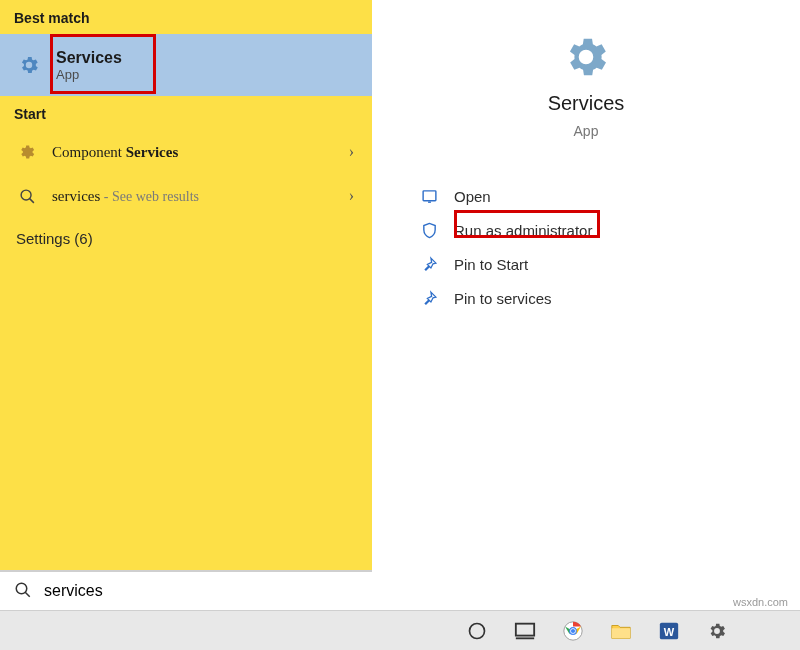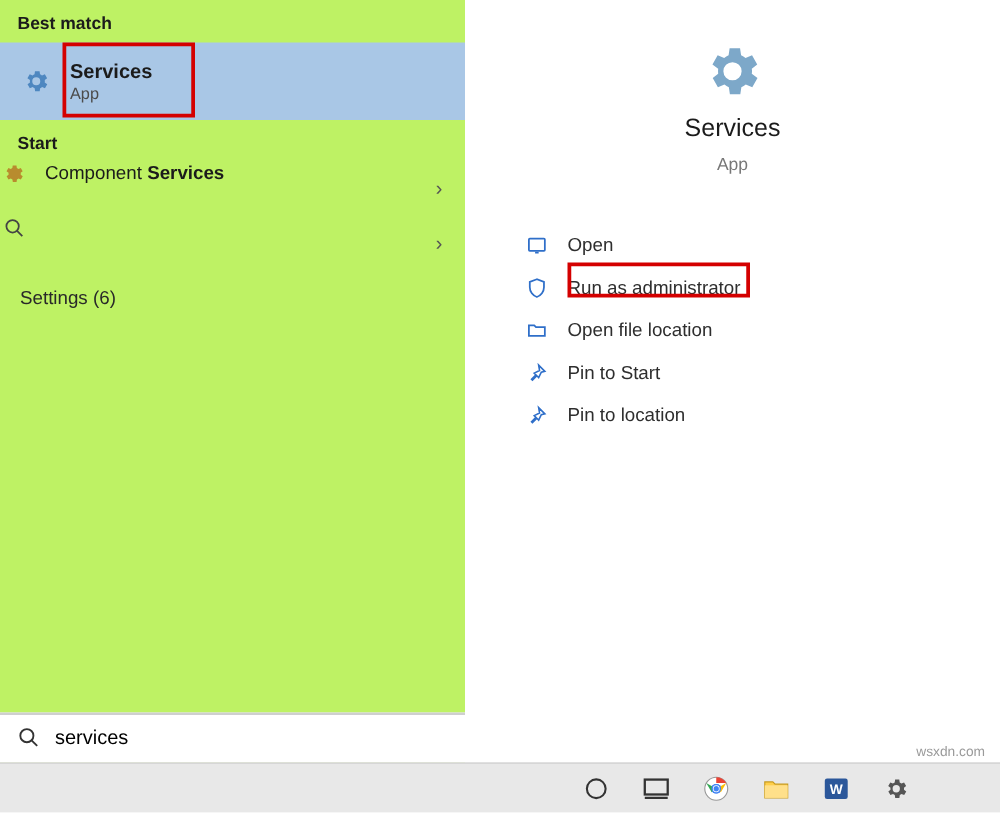--- a/index.html
+++ b/index.html
@@ -9,21 +9,21 @@
     color: #1b1b1b;
     background: #f7f7f7;
     width: 800px;
     height: 650px;
     overflow: hidden;
     position: relative;
   }
   .layout { display: flex; height: 610px; }
   .left {
     width: 372px;
-    background: #bef264;
+    background: #fde047;
     display: flex;
     flex-direction: column;
     position: relative;
   }
   .right {
     flex: 1;
     background: #ffffff;
     position: relative;
     padding-top: 30px;
   }
@@ -45,24 +45,25 @@
   .best-icon { width: 26px; height: 26px; margin-right: 14px; display:flex; align-items:center; justify-content:center;}
   .best-text .title { font-weight: 700; font-size: 16px; }
   .best-text .sub { font-size: 13px; color: #4c4c4c; }
   .red-box-a {
     position: absolute; left: 50px; top: 0; width: 106px; height: 60px;
     border: 3px solid #d40000;
   }
 
   .item-row {
     display: flex;
-    align-items: flex-start;
+    align-items: center;
     height: 44px;
-    padding-left: 0;
-    position: relative;
+    padding-left: 16px;
+    position: relative;
+    font-family: Liberation Serif, serif;
   }
   .row-icon { width: 22px; margin-right: 14px; display:flex; align-items:center; justify-content:center; }
   .row-label { flex: 1; font-size: 15px; }
   .row-label .bold { font-weight: 700; }
   .chev {
     position: absolute; right: 18px; top: 50%; transform: translateY(-50%);
     font-size: 16px; color: #555;
   }
   .web-sub { color: #7a7a7a; font-size: 14px; }
 
@@ -144,20 +145,23 @@
     </div>
 
 
     <div class="item-row">
       <div class="row-icon">
         <svg width="17" height="17" viewBox="0 0 24 24">
             <circle cx="10" cy="10" r="7" fill="none" stroke="#444" stroke-width="2"></circle>
             <line x1="15" y1="15" x2="21" y2="21" stroke="#444" stroke-width="2"></line>
           </svg>
       </div>
+      <div class="row-label">
+        <span>services</span><span class="web-sub"> - See web results</span>
+      </div>
       <div class="chev">›</div>
     </div>
 
     <div class="settings-link">Settings (6)</div>
   </div>
 
   <div class="right">
     <div class="app-header">
       <div class="app-gear">
         <svg width="50" height="50" viewBox="0 0 24 24">
@@ -183,40 +187,32 @@
           <svg width="17" height="17" viewBox="0 0 24 24">
               <path d="M12 2 4 5v6c0 5 3.4 9.7 8 11 4.6-1.3 8-6 8-11V5Z" fill="none" stroke="#2f6fc9" stroke-width="2"></path>
             </svg>
         </span>
         <span>Run as administrator</span>
         <div class="red-box-b"></div>
       </div>
       <div class="action">
         <span class="act-icon">
           <svg width="17" height="17" viewBox="0 0 24 24">
-              <path d="M3 6h6l2 2h10v10H3Z" fill="none" stroke="#2f6fc9" stroke-width="2"></path>
-            </svg>
-        </span>
-        <span>Open file location</span>
-      </div>
-      <div class="action">
-        <span class="act-icon">
-          <svg width="17" height="17" viewBox="0 0 24 24">
               <path d="M14 3l7 7-4 1-3 6-2-2-5 5-1-1 5-5-2-2 6-3Z" fill="none" stroke="#2f6fc9" stroke-width="1.8"></path>
             </svg>
         </span>
         <span>Pin to Start</span>
       </div>
       <div class="action">
         <span class="act-icon">
           <svg width="17" height="17" viewBox="0 0 24 24">
               <path d="M14 3l7 7-4 1-3 6-2-2-5 5-1-1 5-5-2-2 6-3Z" fill="none" stroke="#2f6fc9" stroke-width="1.8"></path>
             </svg>
         </span>
-        <span>Pin to location</span>
+        <span>Pin to services</span>
       </div>
     </div>
   </div>
 </div>
 
 <div class="searchbar">
   <span class="mag">
     <svg width="18" height="18" viewBox="0 0 24 24">
         <circle cx="10" cy="10" r="7" fill="none" stroke="#333" stroke-width="2"></circle>
         <line x1="15" y1="15" x2="21" y2="21" stroke="#333" stroke-width="2"></line>

